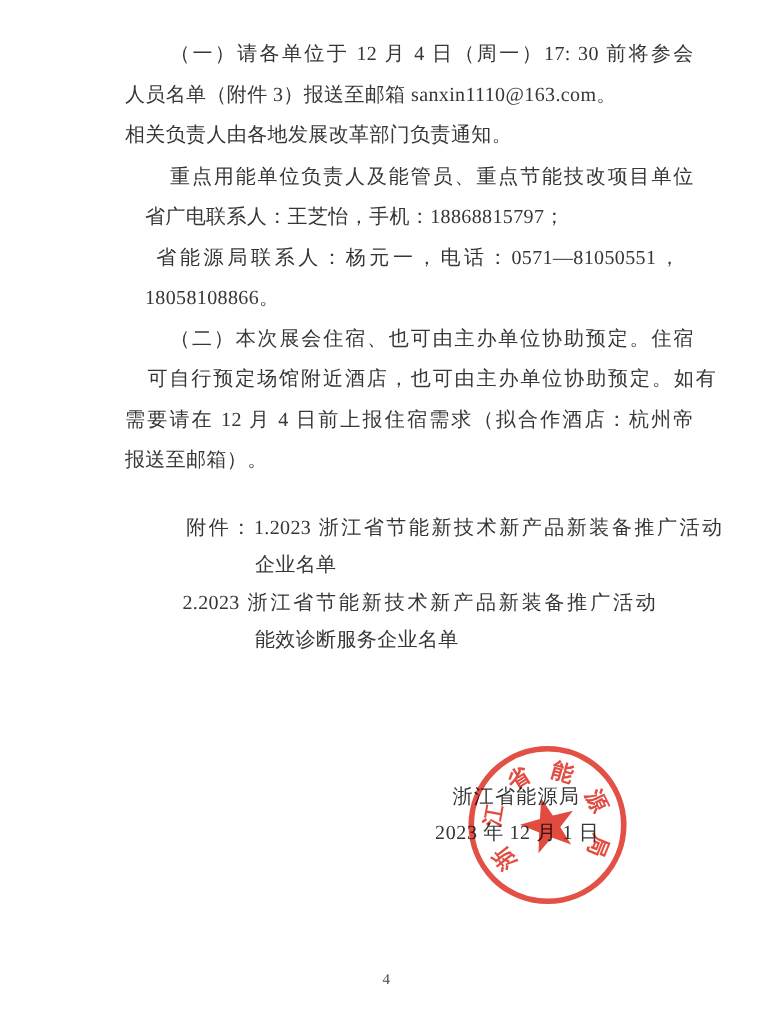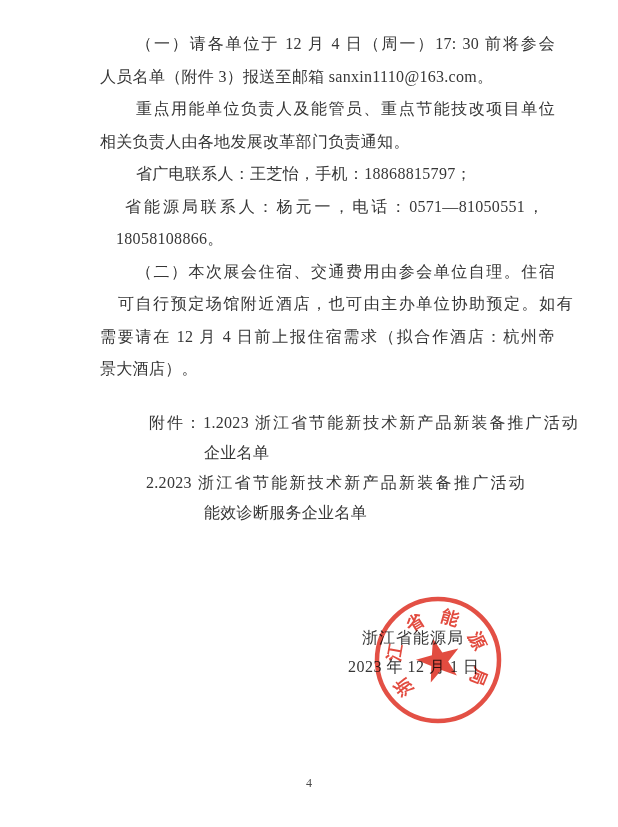--- a/index.html
+++ b/index.html
@@ -38,29 +38,29 @@
   }
 </style>
 </head>
 <body>
 
 <div class="page">
 
   <div class="body-block" id="body-block">
       <div class="line justify" style="margin-left: 36px; width: 419px;">（一）请各单位于 12 月 4 日（周一）17: 30 前将参会</div>
       <div class="line" style="margin-left: 0px;">人员名单（附件 3）报送至邮箱 sanxin1110@163.com。</div>
+      <div class="line" style="margin-left: 0px;">相关负责人由各地发展改革部门负责通知。</div>
       <div class="line justify" style="margin-left: 36px; width: 419px;">重点用能单位负责人及能管员、重点节能技改项目单位</div>
-      <div class="line" style="margin-left: 0px;">相关负责人由各地发展改革部门负责通知。</div>
-      <div class="line" style="margin-left: 36px;">省广电联系人：王芝怡，手机：18868815797；</div>
+      <div class="line" style="margin-left: 16px;">省广电联系人：王芝怡，手机：18868815797；</div>
       <div class="line justify" style="margin-left: 25px; width: 419px;">省能源局联系人：杨元一，电话：0571—81050551，</div>
       <div class="line" style="margin-left: 16px;">18058108866。</div>
-      <div class="line justify" style="margin-left: 36px; width: 419px;">（二）本次展会住宿、交通费用由参会单位自理。住宿</div>
+      <div class="line justify" style="margin-left: 36px; width: 419px;">（二）本次展会住宿、也可由主办单位协助预定。住宿</div>
       <div class="line justify" style="margin-left: 18px; width: 455px;">可自行预定场馆附近酒店，也可由主办单位协助预定。如有</div>
       <div class="line justify" style="margin-left: 0px; width: 455px;">需要请在 12 月 4 日前上报住宿需求（拟合作酒店：杭州帝</div>
-      <div class="line" style="margin-left: 0px;">景大酒店）。</div>
+      <div class="line" style="margin-left: 0px;">报送至邮箱）。</div>
     </div>
 
   <div class="attach-block" id="attach-block">
       <div class="line justify" style="margin-left: 49px; width: 429px;">附件：1.2023 浙江省节能新技术新产品新装备推广活动</div>
       <div class="line" style="margin-left: 104px;">企业名单</div>
       <div class="line justify" style="margin-left: 46px; width: 379px;">2.2023 浙江省节能新技术新产品新装备推广活动</div>
       <div class="line" style="margin-left: 104px;">能效诊断服务企业名单</div>
     </div>
 
   <div class="sig-org">浙江省能源局</div>

